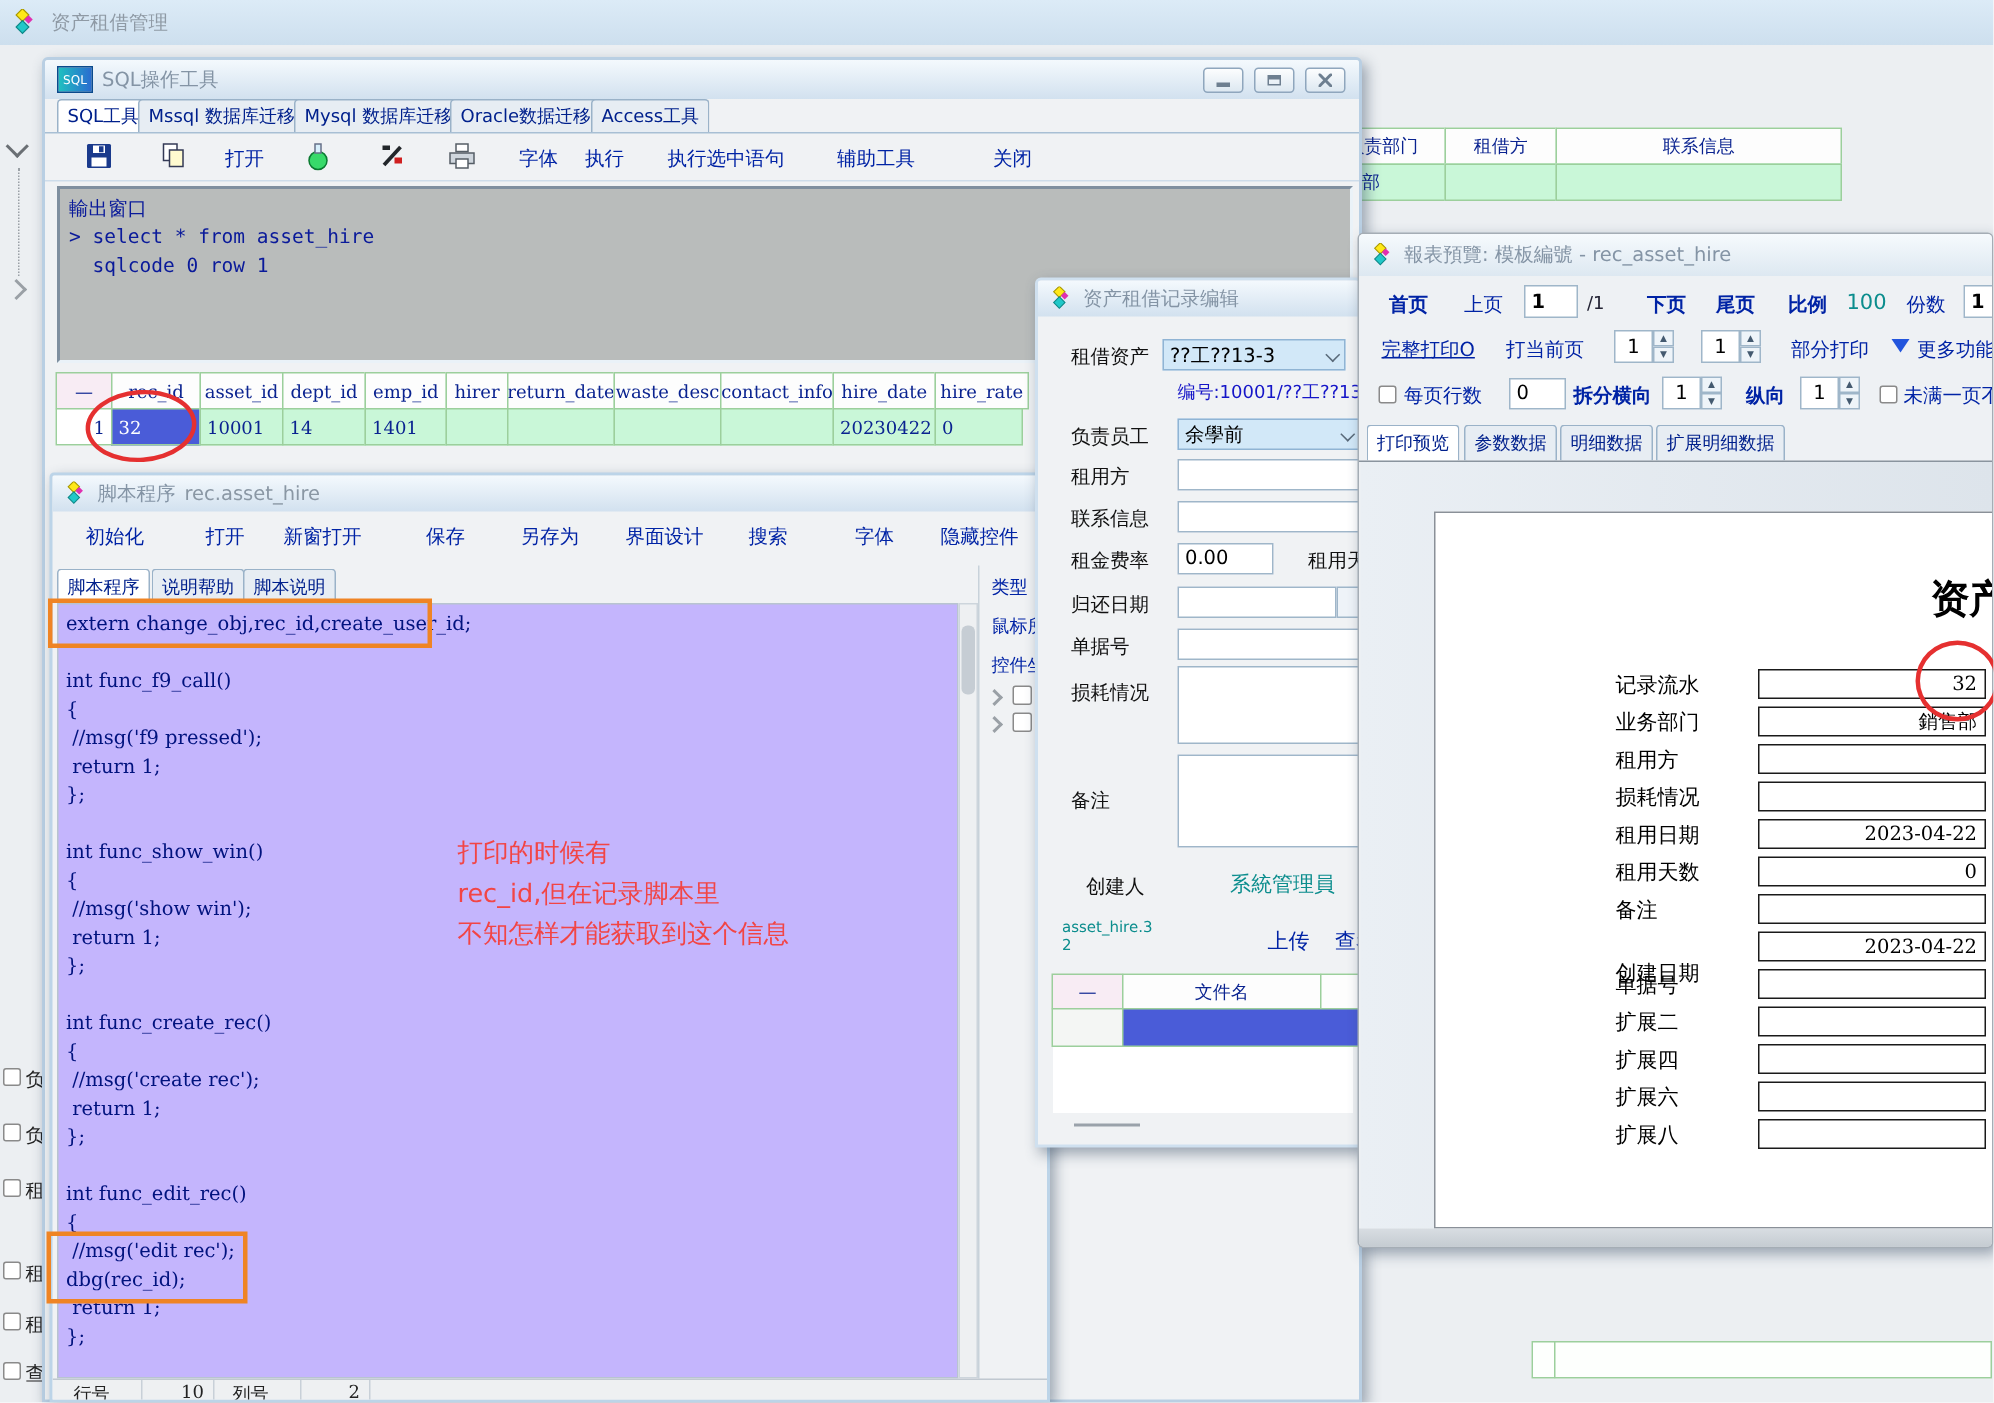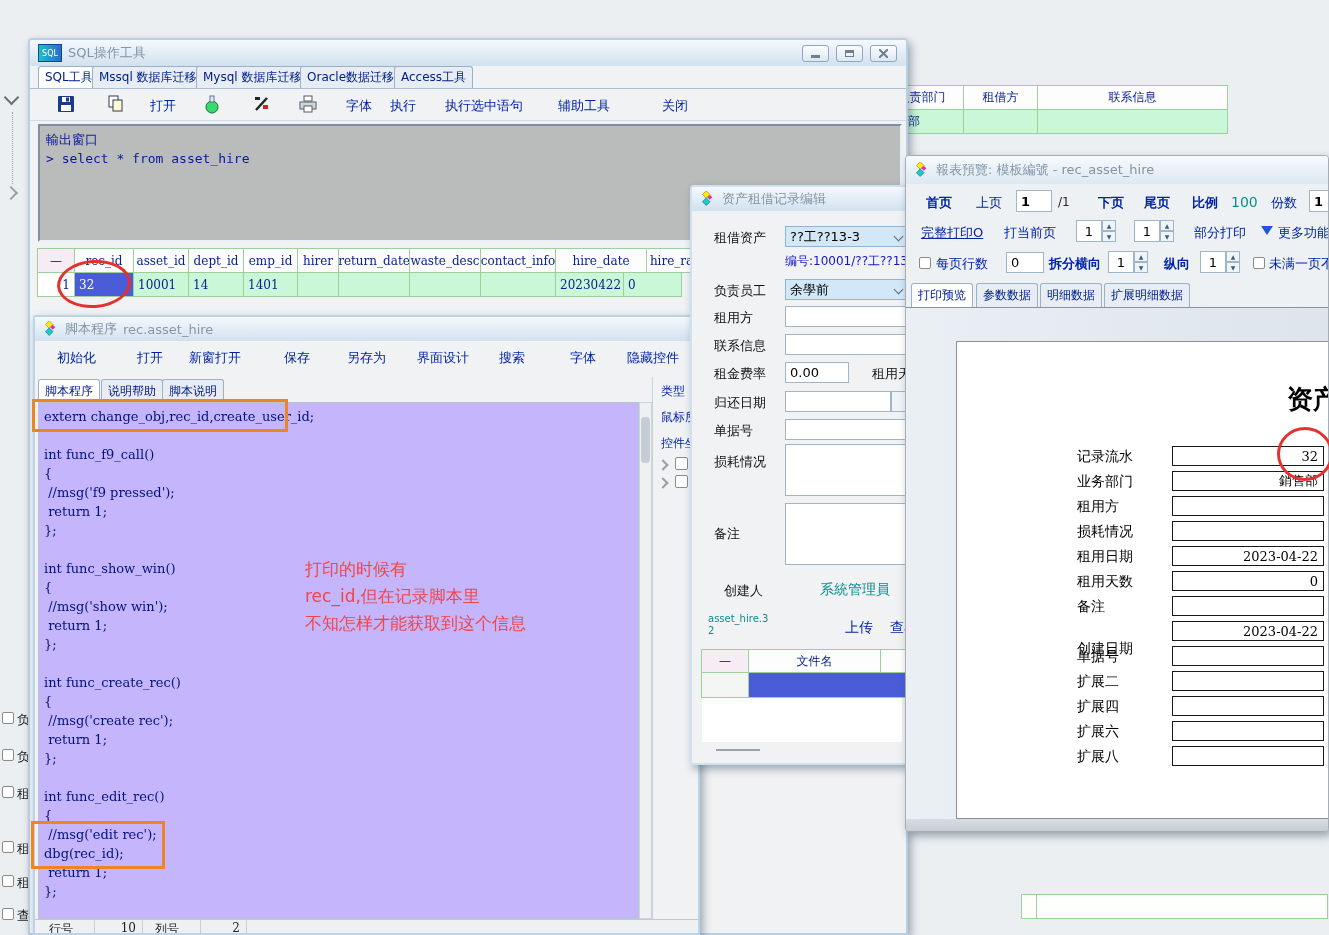--- a/index.html
+++ b/index.html
@@ -37,20 +37,28 @@
   .chev-d{width:9px;height:9px;border-right:2px solid #6a6f74;border-bottom:2px solid #6a6f74;transform:rotate(45deg)}
   .chev-r{width:8px;height:8px;border-right:2px solid #9aa0a6;border-bottom:2px solid #9aa0a6;transform:rotate(-45deg)}
   .dash{position:absolute;background:#9aa2aa}
   .teal{color:#0b8d8d}
 </style>
 </head>
 <body>
 
 <div id="root">
 
+  <div class="abs" style="left:0;top:0;width:1329px;height:30px;background:linear-gradient(#dcebf7,#cddfee);display:flex;align-items:center;padding-left:8px;box-sizing:border-box">
+    <svg width="18" height="18" viewBox="0 0 18 18" style="flex:none">
+      <rect x="4" y="1" width="6" height="6" fill="#ffe818" stroke="#a89800" stroke-width="0.8" transform="rotate(45 7 4)"></rect>
+      <rect x="9" y="5" width="4" height="4" fill="#e030b0" transform="rotate(45 11 7)"></rect>
+      <rect x="4" y="9" width="6" height="6" fill="#20c8c8" stroke="#0d8888" stroke-width="0.8" transform="rotate(45 7 12)"></rect>
+    </svg>
+    <span style="margin-left:8px;color:#8f9aa5;font-size:13px">资产租借管理</span>
+  </div>
 
   <div class="abs" style="left:6px;top:92px">
       <div class="chev-d"></div>
     </div>
   <div class="abs" style="left:12px;top:112px;height:72px;border-left:1px dotted #9aa0a6"></div>
   <div class="abs" style="left:6px;top:188px">
       <div class="chev-r"></div>
     </div>
 
   <div class="abs" style="left:2px;top:712px">
@@ -147,33 +155,34 @@
     <div class="navlink" style="left:316px;top:57px">字体</div>
     <div class="navlink" style="left:360px;top:57px">执行</div>
     <div class="navlink" style="left:415px;top:57px">执行选中语句</div>
     <div class="navlink" style="left:528px;top:57px">辅助工具</div>
     <div class="navlink" style="left:632px;top:57px">关闭</div>
     <div class="abs" style="left:0;top:80px;width:880px;border-top:1px solid #cddcea"></div>
 
     <div class="abs mono" style="left:8px;top:84px;width:864px;height:118px;background:#b9bcbb;border:2px solid;border-color:#7f8f9f #eaf2f8 #eaf2f8 #7f8f9f;box-sizing:border-box;color:#0a1a9a;font-size:13px;line-height:19px;padding:4px 6px">
       <div>輸出窗口</div>
       <div style="white-space:pre">&gt; select * from asset_hire</div>
+      <div style="white-space:pre">  sqlcode 0 row 1</div>
     </div>
 
     <div class="grow" style="left:8px;top:208px">
       <div class="gh pink" style="width:38px">—</div>
       <div class="gh" style="width:60px">rec_id</div>
       <div class="gh" style="width:56px">asset_id</div>
       <div class="gh" style="width:56px">dept_id</div>
       <div class="gh" style="width:55px">emp_id</div>
       <div class="gh" style="width:42px">hirer</div>
       <div class="gh" style="width:72px">return_date</div>
       <div class="gh" style="width:72px">waste_desc</div>
       <div class="gh" style="width:76px">contact_info</div>
-      <div class="gh" style="width:92px">hire_date</div>
+      <div class="gh" style="width:69px">hire_date</div>
       <div class="gh" style="width:63px">hire_rate</div>
     </div>
     <div class="grow" style="left:8px;top:232px">
       <div class="gd rn" style="width:38px">1</div>
       <div class="gd sel" style="width:60px">32</div>
       <div class="gd" style="width:56px">10001</div>
       <div class="gd" style="width:56px">14</div>
       <div class="gd" style="width:55px">1401</div>
       <div class="gd" style="width:42px"></div>
       <div class="gd" style="width:72px"></div>
@@ -264,21 +273,21 @@
   <div class="win" style="left:690px;top:185px;width:218px;height:580px;border:2px solid #cfe0ef;z-index:30">
     <div class="tbar" style="height:24px">
       <svg width="16" height="16" viewBox="0 0 18 18" style="flex:none">
         <rect x="4" y="1" width="6" height="6" fill="#ffe818" stroke="#a89800" stroke-width="0.8" transform="rotate(45 7 4)"></rect>
         <rect x="9" y="5" width="4" height="4" fill="#e030b0" transform="rotate(45 11 7)"></rect>
         <rect x="4" y="9" width="6" height="6" fill="#20c8c8" stroke="#0d8888" stroke-width="0.8" transform="rotate(45 7 12)"></rect>
       </svg>
       <span>资产租借记录编辑</span>
     </div>
     <div class="flab" style="left:22px;top:42px">租借资产</div>
-    <div class="combo" style="left:93px;top:39px;width:122px;height:21px">
+    <div class="combo" style="left:83px;top:39px;width:122px;height:21px">
         <span>??工??13-3</span>
         <div class="carr"></div>
       </div>
     <div class="abs" style="left:93px;top:66px;color:#1515c8;font-size:12px;white-space:nowrap">编号:10001/??工??13-3-3</div>
     <div class="flab" style="left:22px;top:95px">负责员工</div>
     <div class="combo" style="left:93px;top:92px;width:122px;height:21px">
         <span>余學前</span>
         <div class="carr"></div>
       </div>
     <div class="flab" style="left:22px;top:122px">租用方</div>

